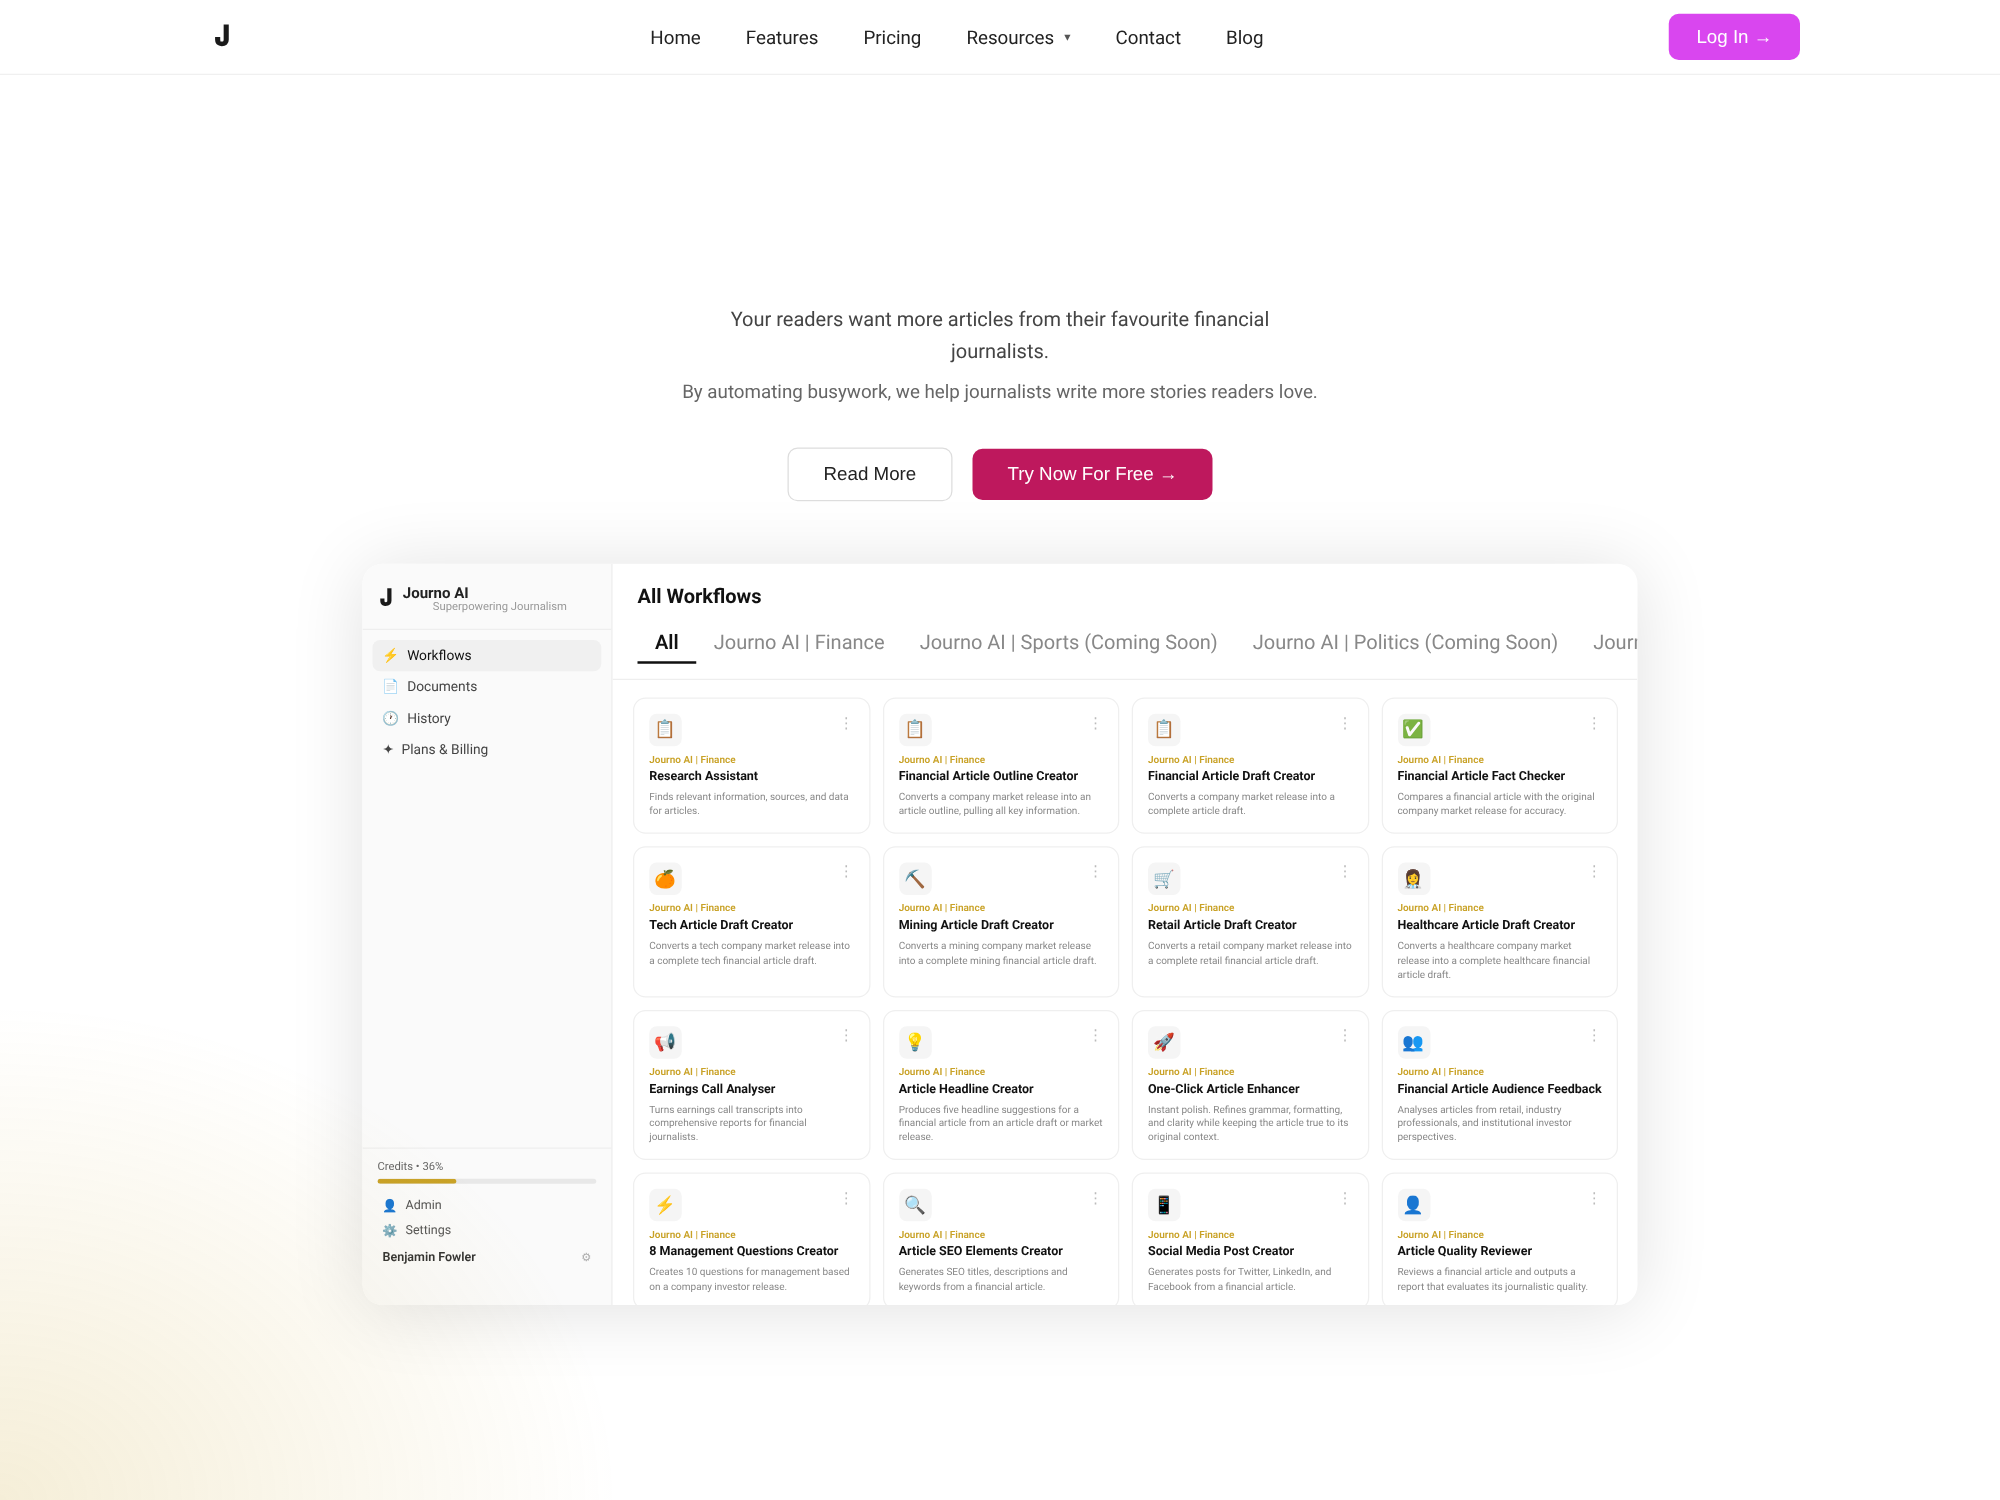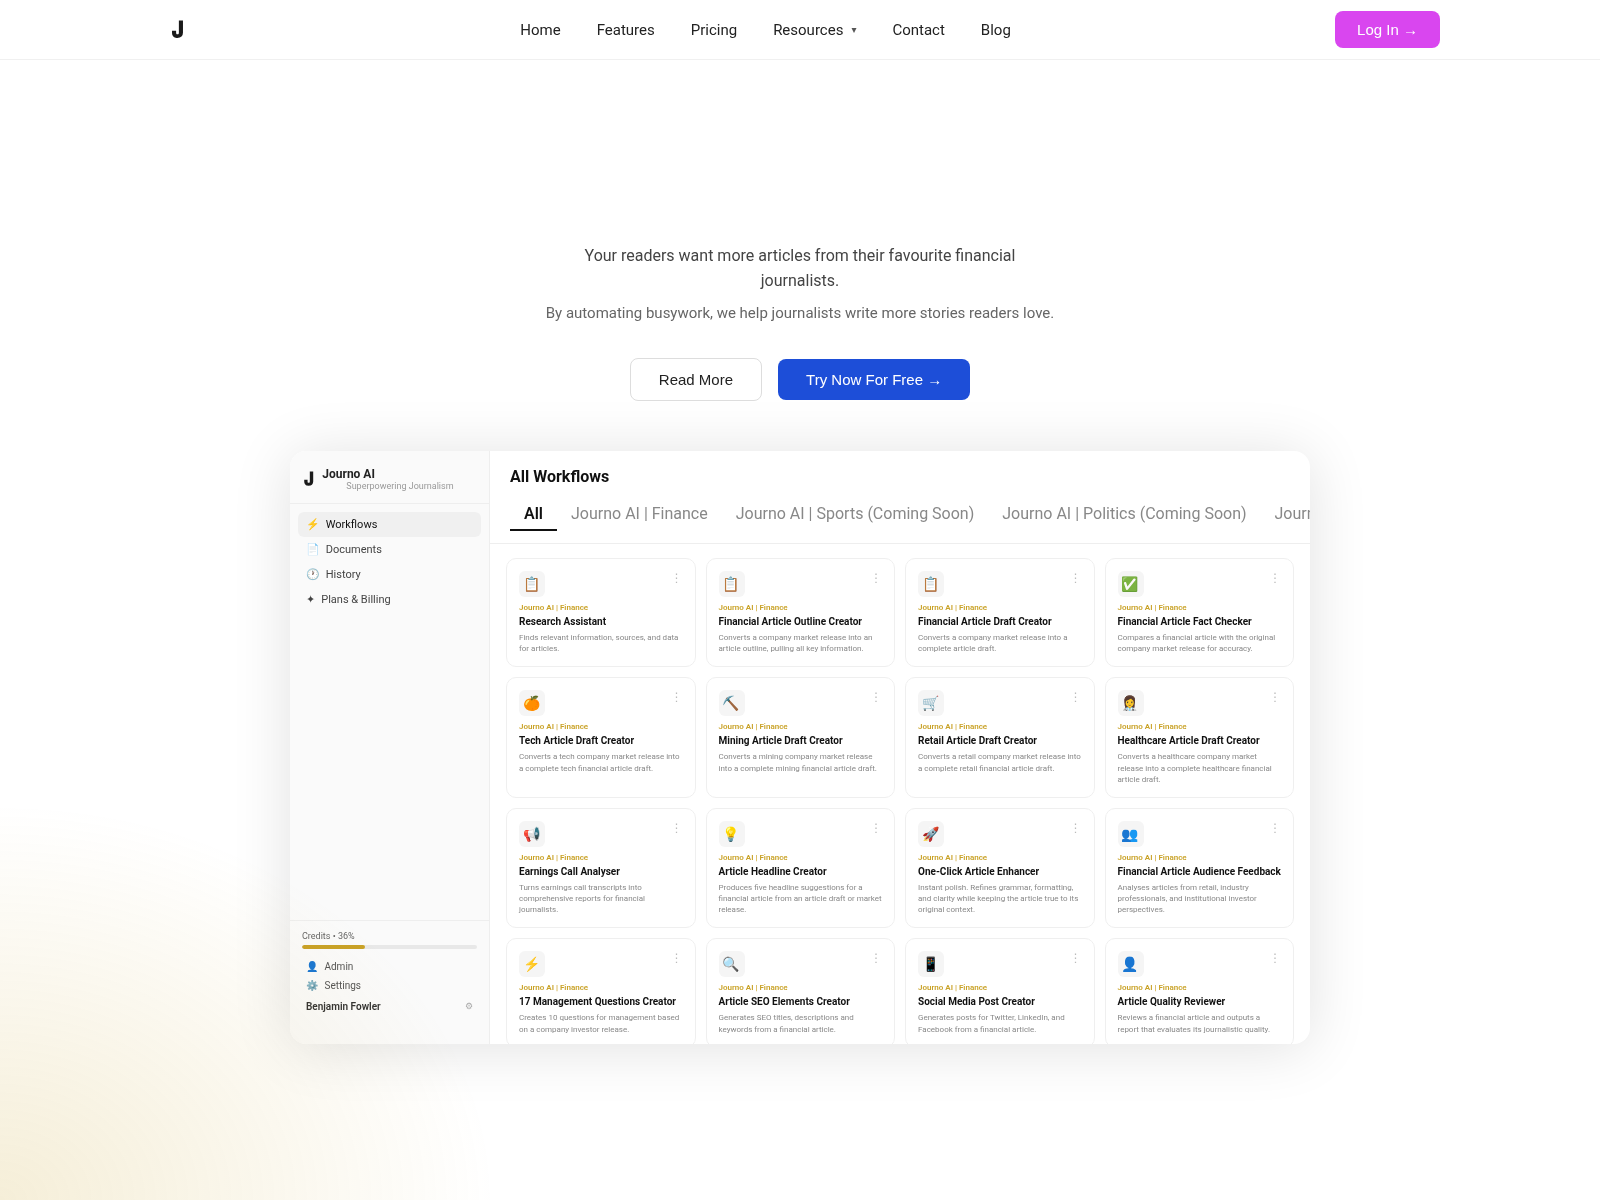--- a/index.html
+++ b/index.html
@@ -108,21 +108,21 @@
       background: #fff;
       color: #222;
       border: 1.5px solid #ddd;
       padding: 12px 28px;
       border-radius: 8px;
       font-size: 15px;
       cursor: pointer;
       font-weight: 500;
     }
     .btn-try-now {
-      background: #1d4ed8;
+      background: #be185d;
       color: #fff;
       border: none;
       padding: 12px 28px;
       border-radius: 8px;
       font-size: 15px;
       font-weight: 500;
       cursor: pointer;
       display: flex;
       align-items: center;
       gap: 8px;
@@ -556,21 +556,21 @@
       <div class="card-category">Journo AI | Finance</div>
       <div class="card-title">Financial Article Audience Feedback</div>
       <div class="card-desc">Analyses articles from retail, industry professionals, and institutional investor perspectives.</div>
     </div>
           <div class="workflow-card">
       <div class="card-icon-row">
         <div class="card-icon">⚡</div>
         <span class="card-menu">⋮</span>
       </div>
       <div class="card-category">Journo AI | Finance</div>
-      <div class="card-title">17 Management Questions Creator</div>
+      <div class="card-title">8 Management Questions Creator</div>
       <div class="card-desc">Creates 10 questions for management based on a company investor release.</div>
     </div>
           <div class="workflow-card">
       <div class="card-icon-row">
         <div class="card-icon">🔍</div>
         <span class="card-menu">⋮</span>
       </div>
       <div class="card-category">Journo AI | Finance</div>
       <div class="card-title">Article SEO Elements Creator</div>
       <div class="card-desc">Generates SEO titles, descriptions and keywords from a financial article.</div>

